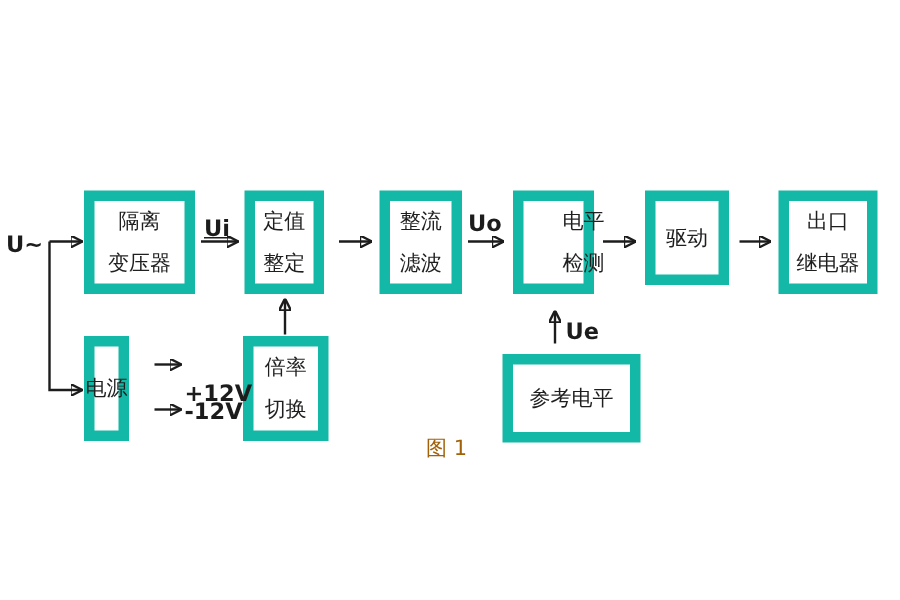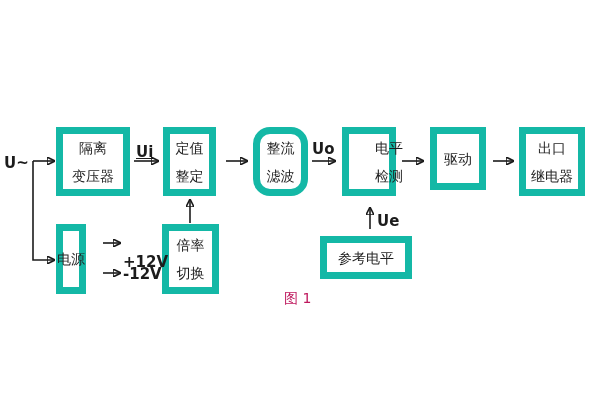--- a/index.html
+++ b/index.html
@@ -11,40 +11,40 @@
   .wires { position:absolute; left:0; top:0; width:600px; height:400px; }
   .wires path { stroke:#1c1c1c; stroke-width:1.6; fill:none; }
   .block {
     position:absolute; box-sizing:border-box;
     border:7px solid #14b8a6; background:#ffffff;
     display:flex; flex-direction:column; align-items:center; justify-content:center;
     font-size:14px; line-height:28px; text-align:center; white-space:nowrap;
   }
   .b-isolation { left:56px;  top:127px; width:74px; height:69px; }
   .b-setting   { left:163px; top:127px; width:53px; height:69px; }
-  .b-rectifier { left:253px; top:127px; width:55px; height:69px;border-radius:17px; }
+  .b-rectifier { left:253px; top:127px; width:55px; height:69px; }
   .b-level     { left:342px; top:127px; width:54px; height:69px;padding-left:40px; }
   .b-drive     { left:430px; top:127px; width:56px; height:63px; }
   .b-relay     { left:519px; top:127px; width:66px; height:69px; }
   .b-power     { left:56px;  top:224px; width:30px; height:70px; }
   .b-ratio     { left:162px; top:224px; width:57px; height:70px; }
-  .b-reference { left:320px; top:236px; width:92px; height:43px;justify-content:flex-end; }
+  .b-reference { left:335px; top:236px; width:92px; height:59px; }
   .lab {
     position:absolute; font-size:15px; font-weight:600; color:#1c1c1c;
     white-space:nowrap; line-height:16px;
   }
   .l-uin  { left:4px;   top:155px; }
   .l-ui   { left:136px; top:144px;text-decoration:underline; }
   .l-uo   { left:312px; top:141px; }
   .l-ue   { left:377px; top:213px; }
   .l-p12  { left:123px; top:236px;margin-top:18px; }
   .l-m12  { left:123px; top:266px; }
   .caption {
     position:absolute; left:284px; top:290px;
-    font-size:14px; font-weight:400; color:#be185d; white-space:nowrap;
+    font-size:14px; font-weight:400; color:#a16207; white-space:nowrap;
   }
 </style>
 </head>
 <body>
 
 <div class="stage">
 
   <svg class="wires" viewBox="0 0 600 400">
     <defs>
       <marker id="ah" markerWidth="8" markerHeight="8" refX="8" refY="4" orient="auto" markerUnits="userSpaceOnUse">

